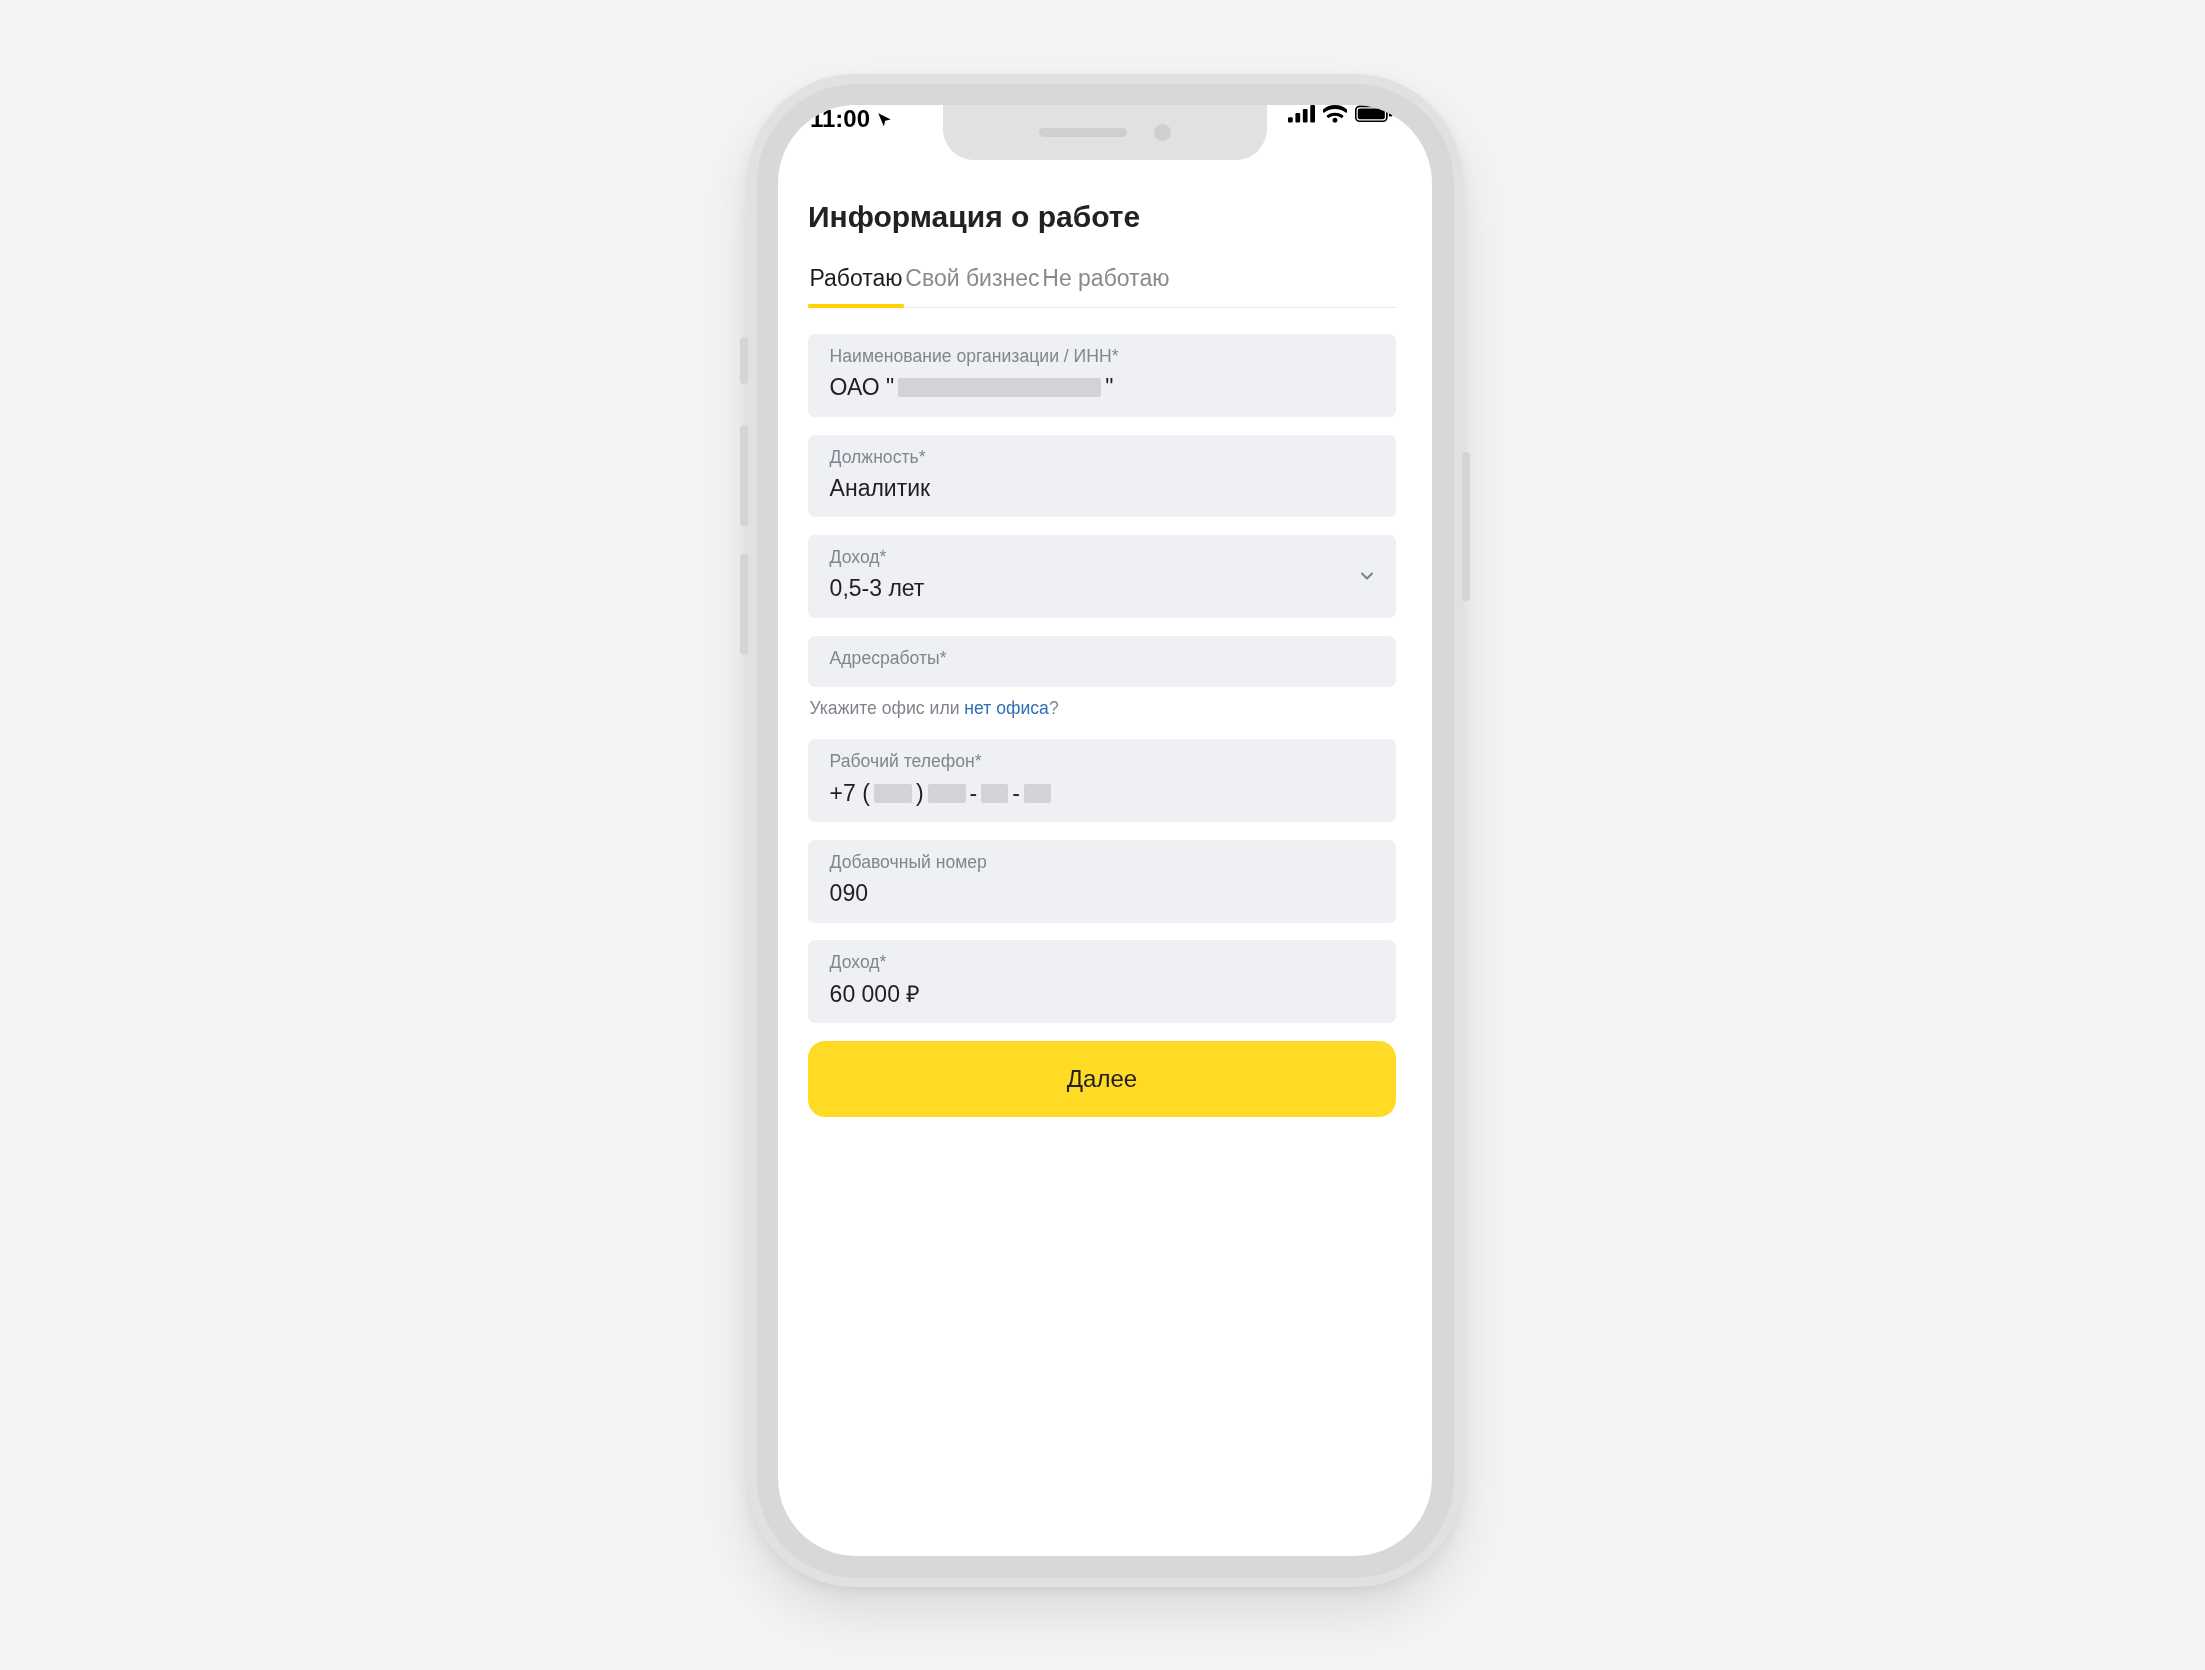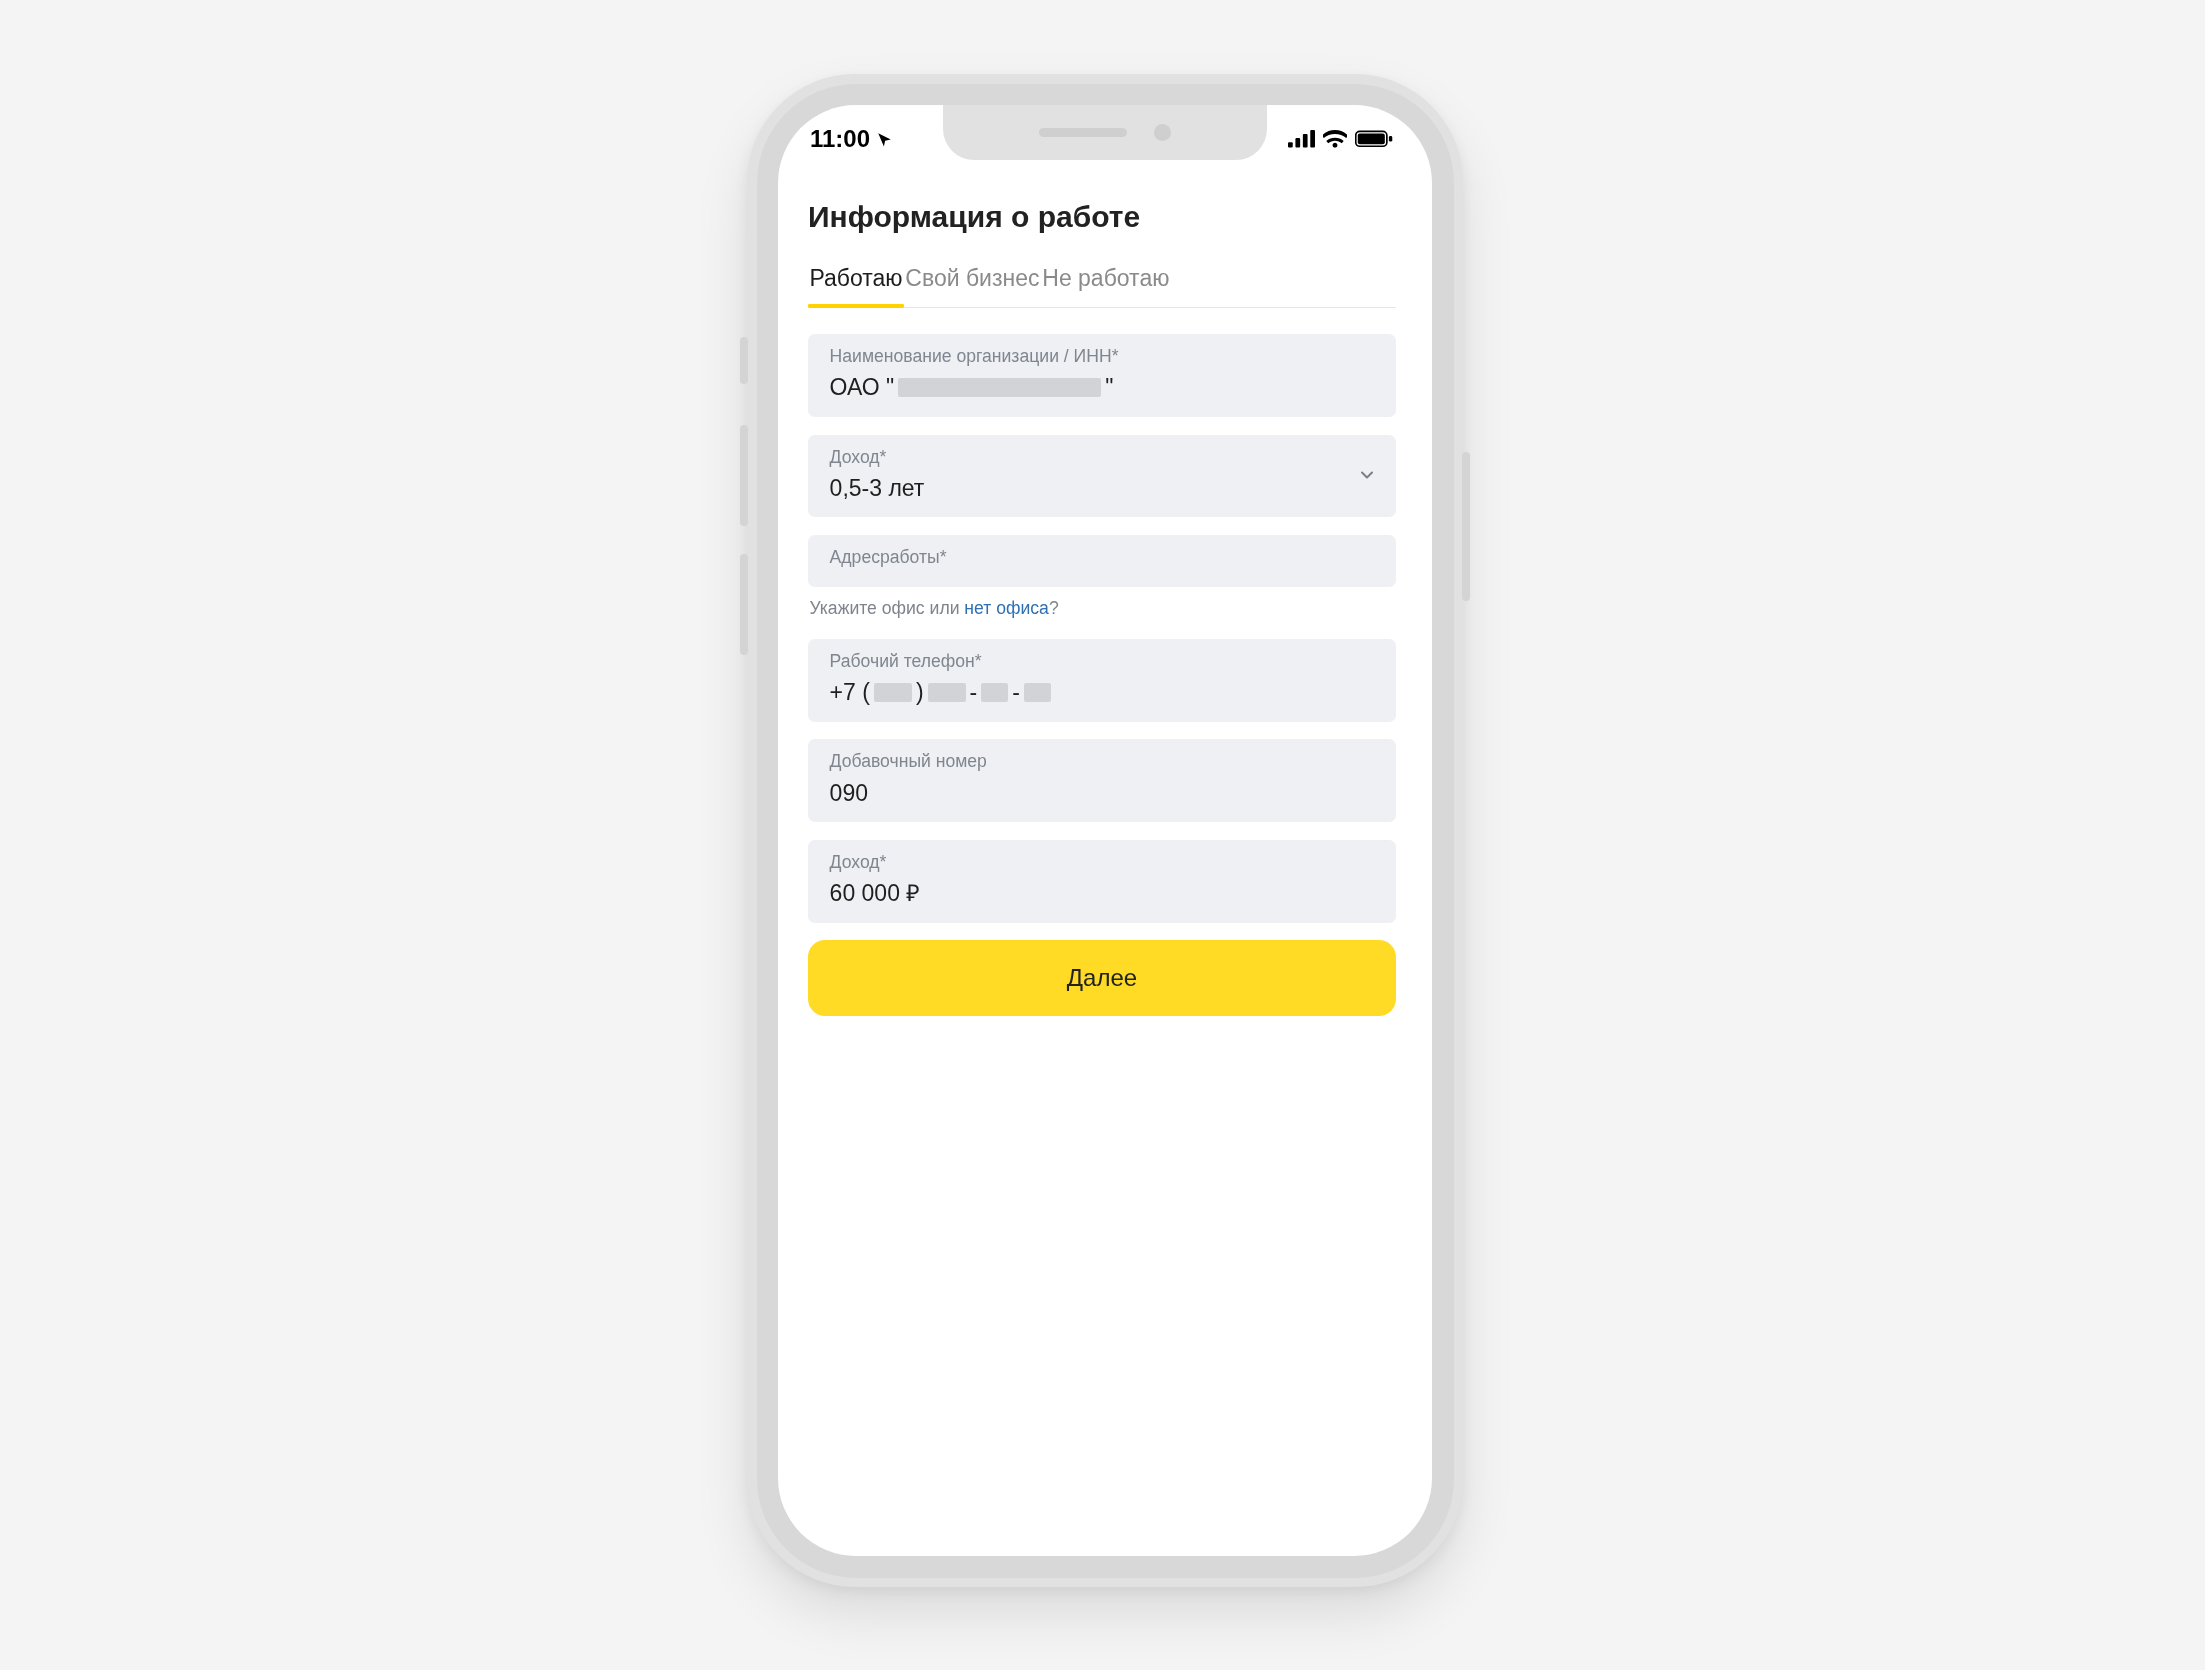--- a/index.html
+++ b/index.html
@@ -47,21 +47,21 @@
     background: #e1e1e1;
     border-bottom-left-radius: 31px;
     border-bottom-right-radius: 31px;
     display:flex; align-items:center; justify-content:center; gap:27px;
   }
   .notch .speaker{width:88px;height:9.5px;border-radius:5.4px;background:#cfcfcf;}
   .notch .cam{width:17.6px;height:17.6px;border-radius:50%;background:#cfcfcf;}
 
   .status-bar{
     position:absolute; top:0; left:0; right:0; height:68px;
-    display:flex; justify-content:space-between; align-items:center;
+    display:flex; justify-content:space-between; align-items:flex-start;
     padding: 0 39px 0 32px;
     font-weight:700; font-size:24px; color:#000;
   }
   .status-left{display:flex;align-items:center;gap:6.8px;}
   .status-right{display:flex;align-items:center;gap:8px;}
   .status-right svg{display:block;}
 
   .content{
     position:absolute; top:68px; left:0; right:0; bottom:0;
     padding: 23px 36px 0 30px;
@@ -150,20 +150,24 @@
 
         <div class="field">
           <span class="field-label">Наименование организации / ИНН*</span>
           <div class="field-value">
             <span>ОАО "</span>
             <span class="redacted r-long"></span>
             <span>"</span>
           </div>
         </div>
 
+        <div class="field">
+          <span class="field-label">Должность*</span>
+          <div class="field-value">Аналитик</div>
+        </div>
 
         <div class="field">
           <span class="field-label">Доход*</span>
           <div class="field-value">0,5-3 лет</div>
           <span class="chevron">
             <svg width="20" height="20" viewBox="0 0 24 24">
                 <path fill="none" stroke="#7a7f87" stroke-width="2.4" stroke-linecap="round" stroke-linejoin="round" d="M6 9l6 6 6-6"></path>
               </svg>
           </span>
         </div>

